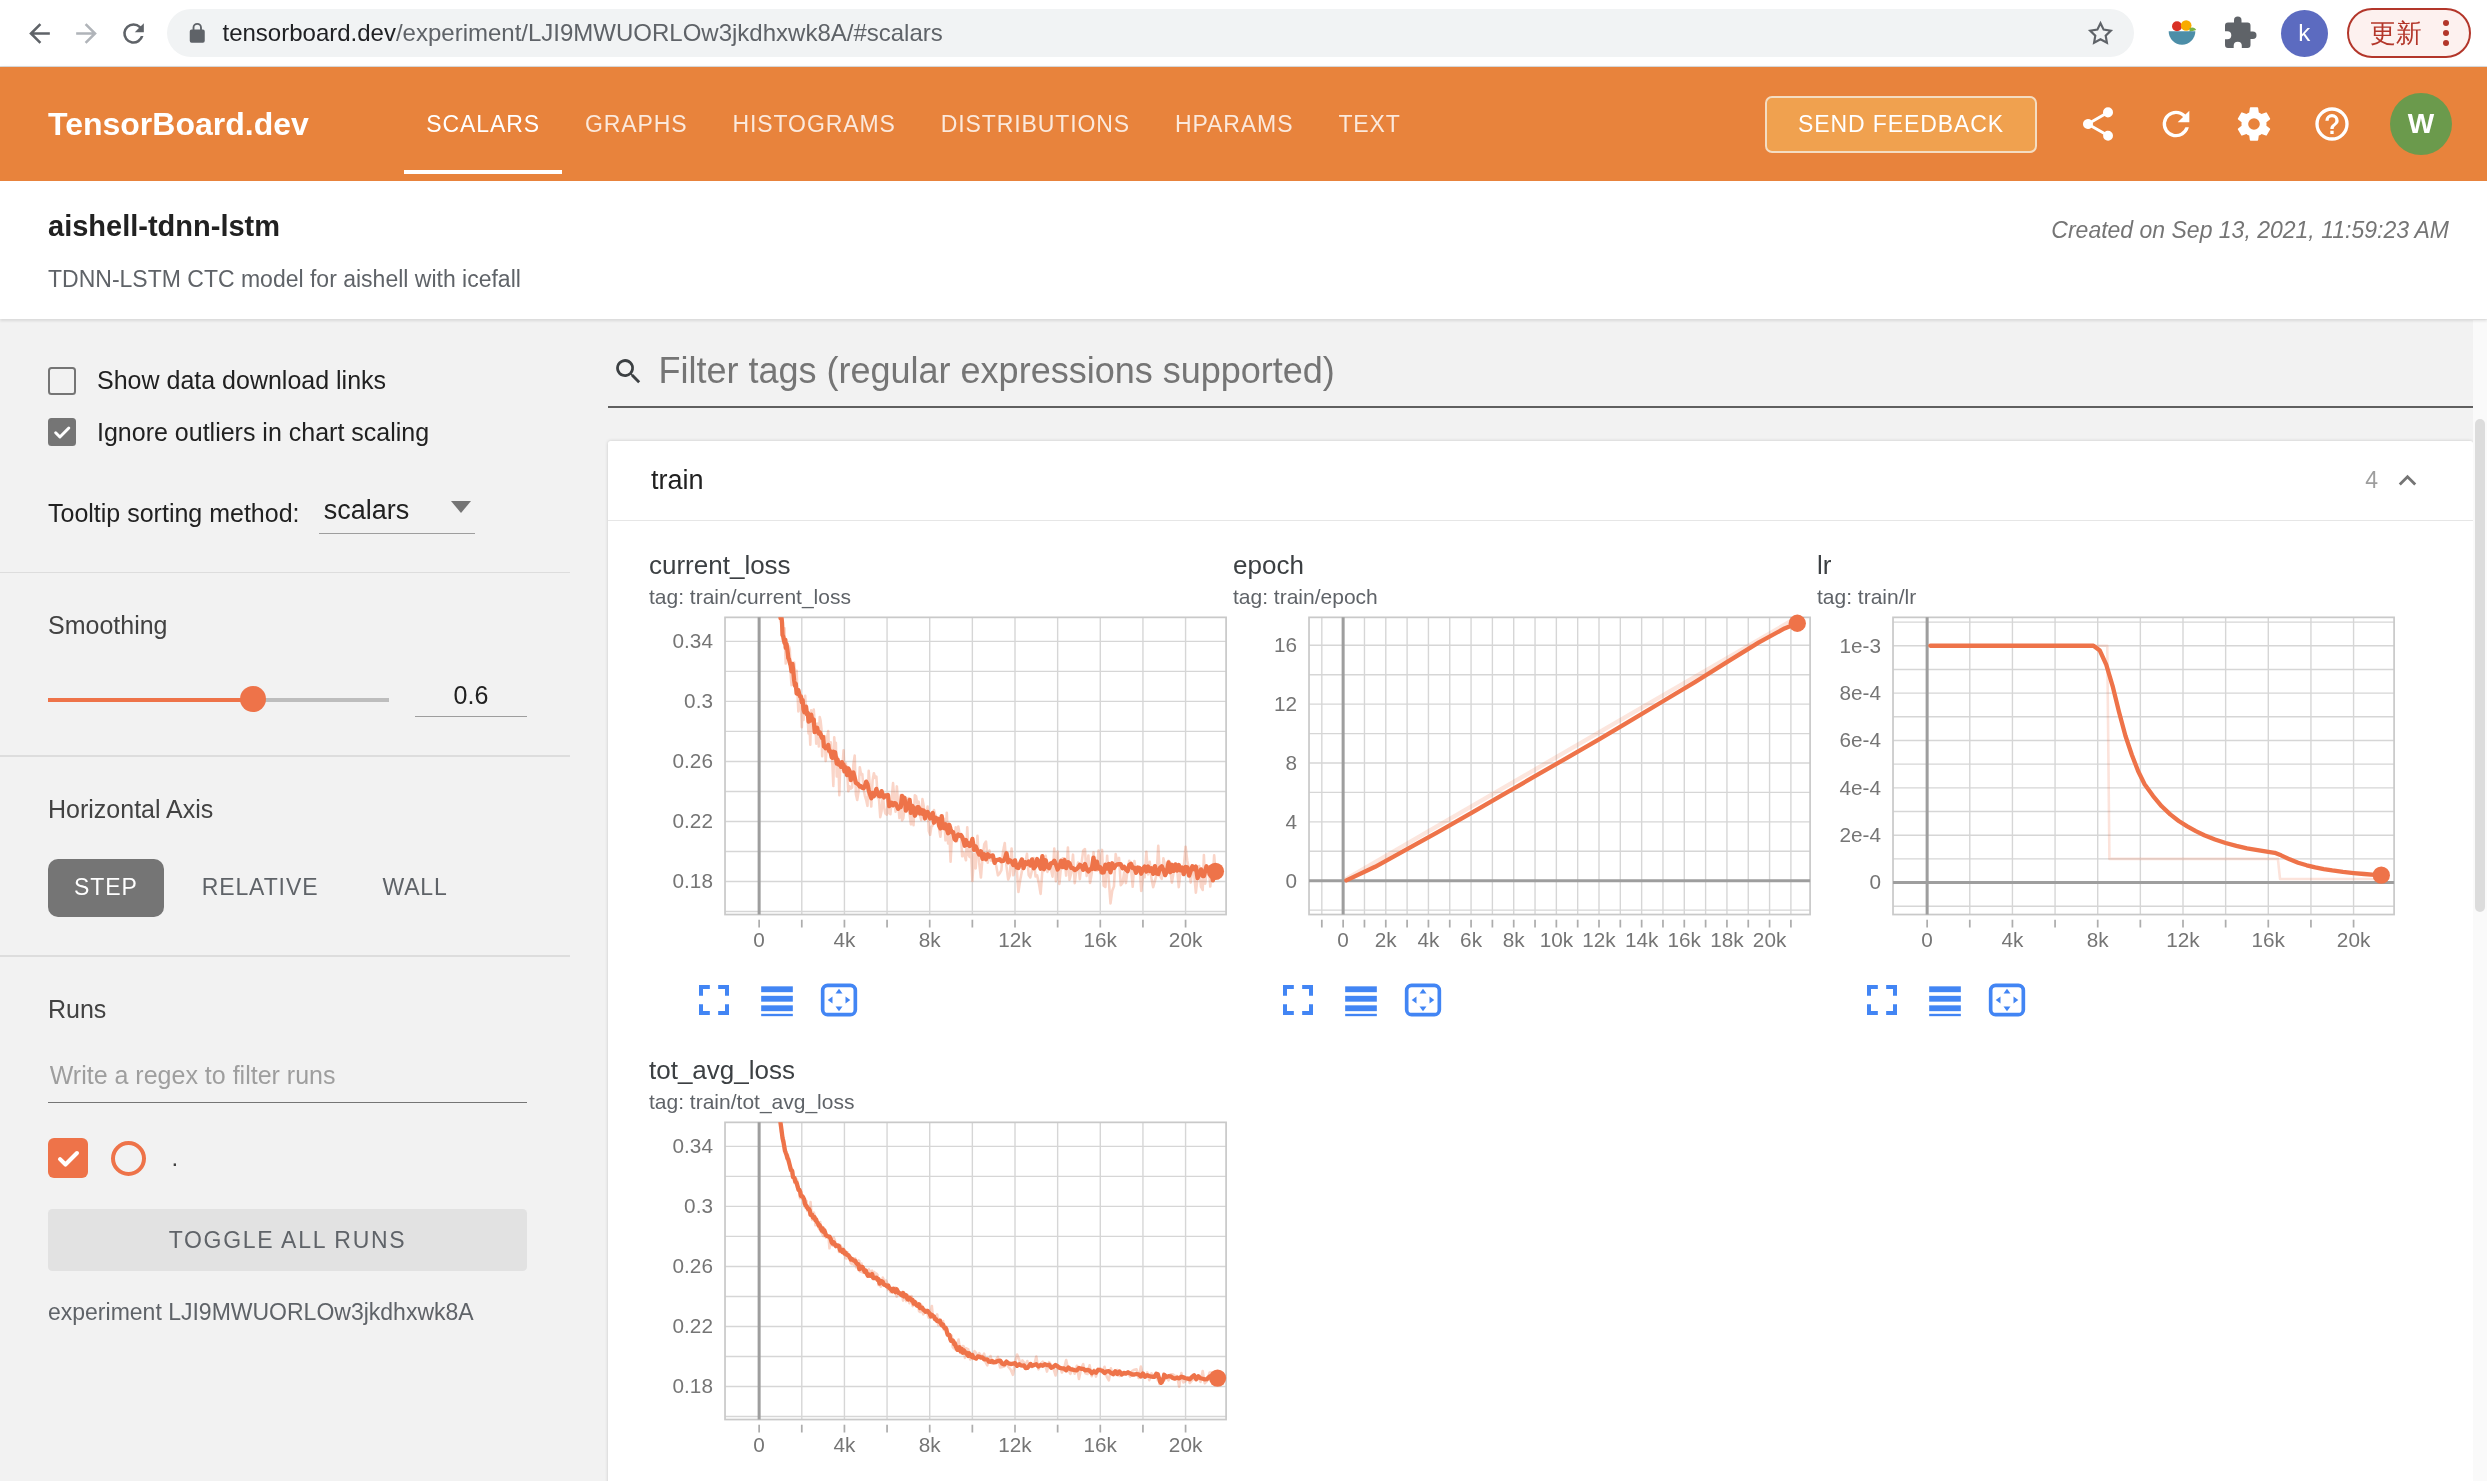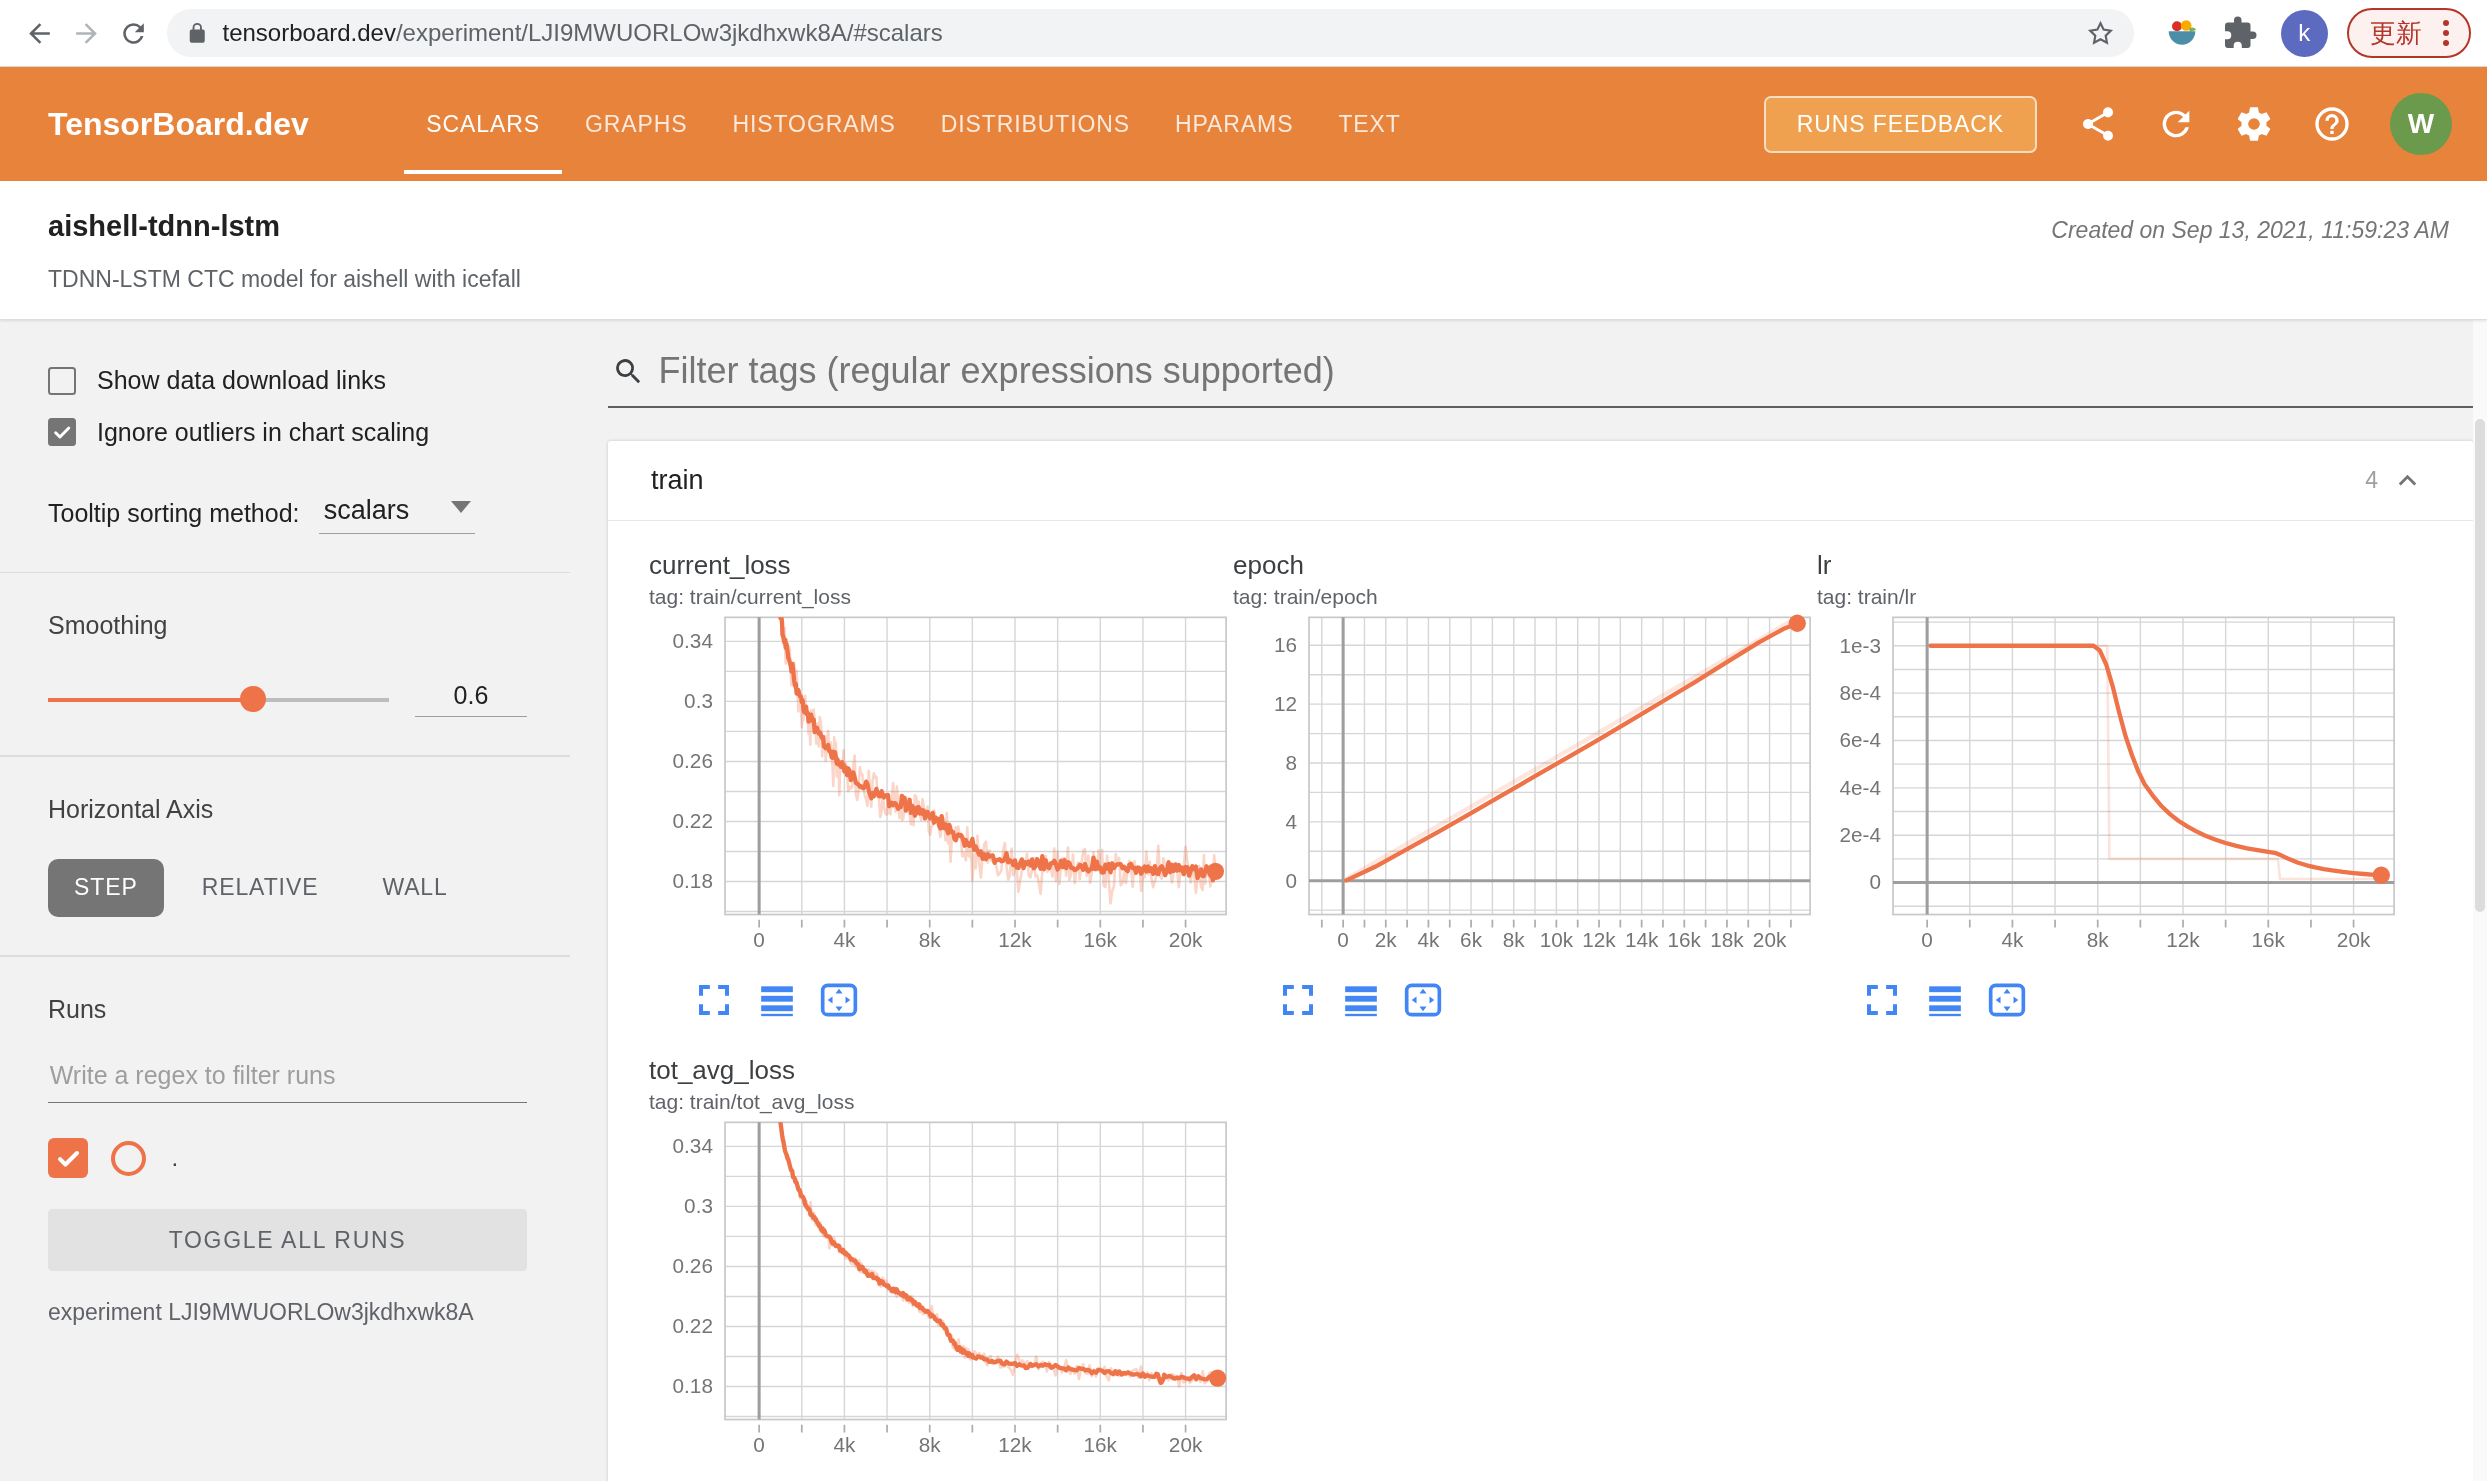--- a/index.html
+++ b/index.html
@@ -186,21 +186,21 @@
 <div class="navbar">
   <div class="brand">TensorBoard.dev</div>
   <div class="tabs" id="nav-tabs">
       <div class="tab active">SCALARS</div>
       <div class="tab">GRAPHS</div>
       <div class="tab">HISTOGRAMS</div>
       <div class="tab">DISTRIBUTIONS</div>
       <div class="tab">HPARAMS</div>
       <div class="tab">TEXT</div>
     </div>
-  <div class="feedback-btn">RUNS FEEDBACK</div>
+  <div class="feedback-btn">SEND FEEDBACK</div>
   <div class="nav-icons">
     <div class="nicon">
       <svg viewBox="0 0 24 24">
           <path fill="#fff" d="M18 16.1c-.76 0-1.44.3-1.96.77L8.9 12.7c.05-.23.08-.46.08-.7s-.03-.47-.08-.7l7.05-4.11A2.99 2.99 0 0 0 21 5a3 3 0 1 0-6 0c0 .24.03.47.08.7L8.03 9.81a3 3 0 1 0 0 4.38l7.12 4.16c-.05.21-.07.43-.07.65a2.96 2.96 0 1 0 2.92-2.9z"></path>
         </svg>
     </div>
     <div class="nicon">
       <svg viewBox="0 0 24 24">
           <path fill="#fff" d="M17.65 6.35A7.96 7.96 0 0 0 12 4a8 8 0 1 0 7.73 10h-2.08A6 6 0 1 1 12 6c1.66 0 3.14.69 4.22 1.78L13 11h7V4z"></path>
         </svg>

